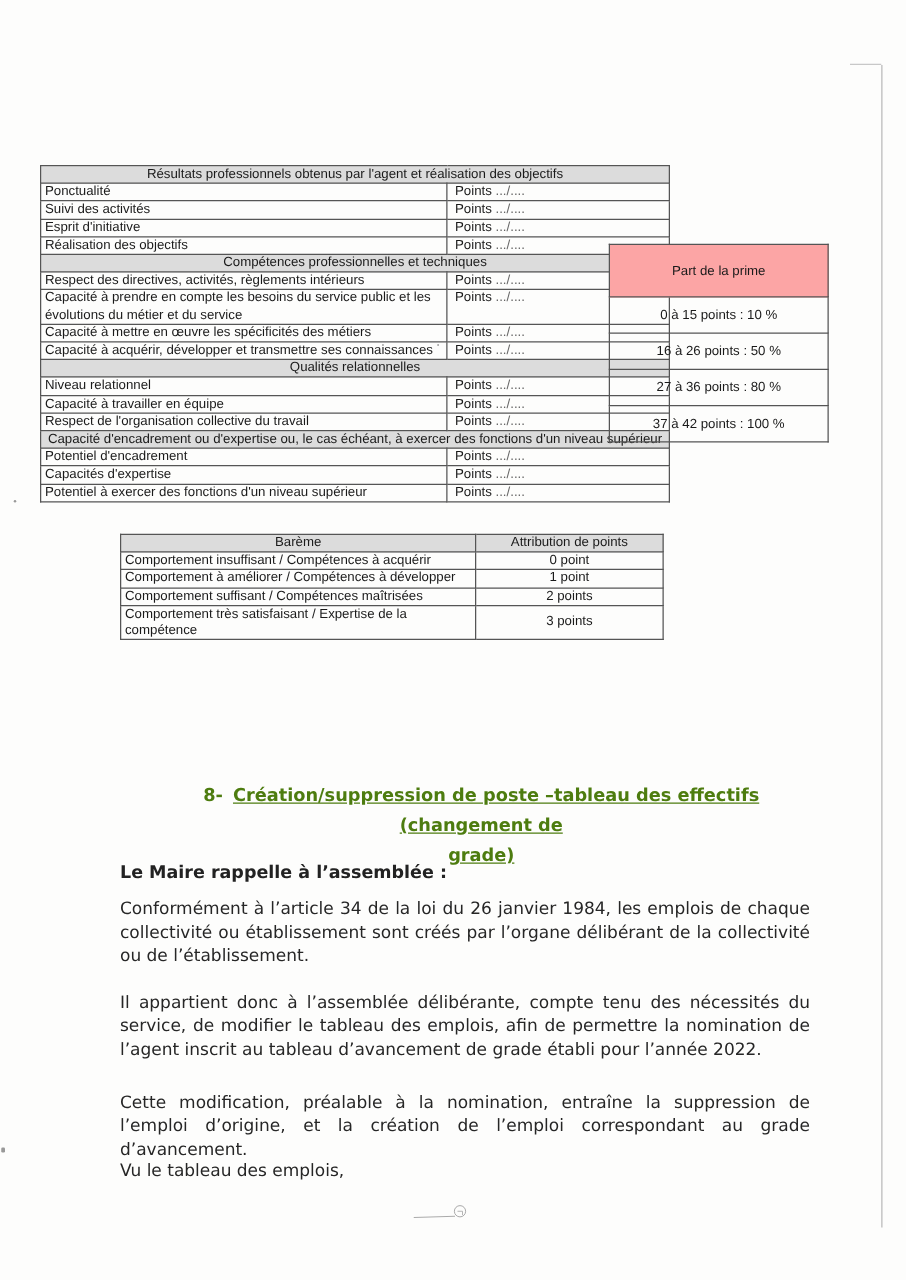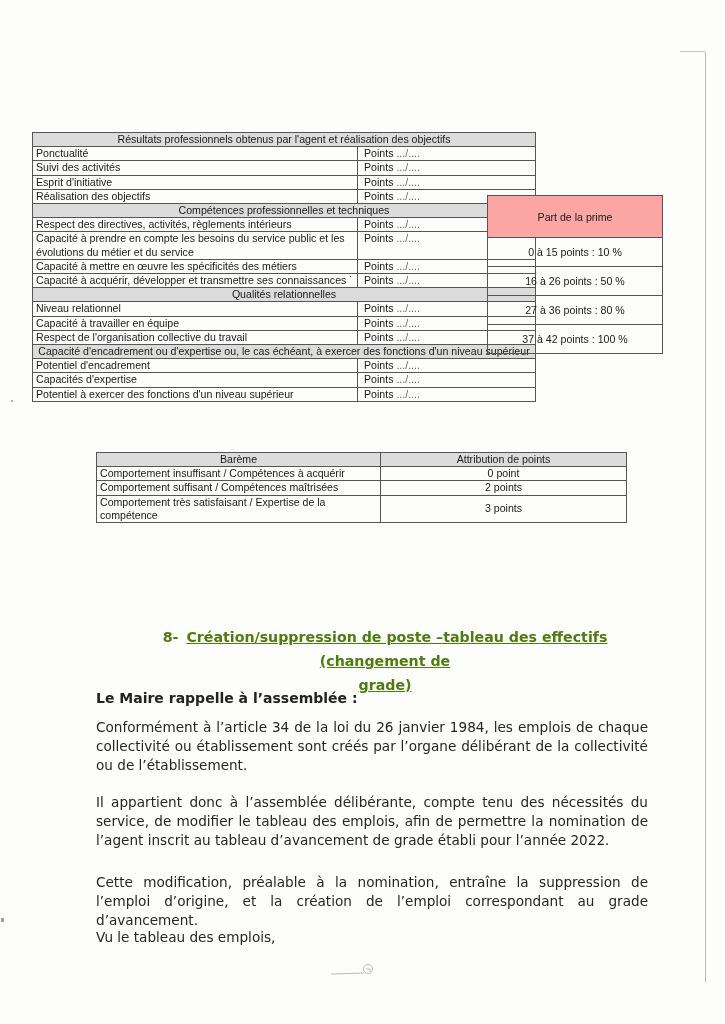--- a/index.html
+++ b/index.html
@@ -29,21 +29,21 @@
   .eval tr.section td {
     background: #dcdcdc; text-align: center; padding: 0 3px;
   }
 
   
   .prime { left: 487px; top: 195px; width: 176px; font-size: 10.6px; }
   .prime td { text-align: center; height: 28px; padding: 0; }
   .prime tr.head td { background: #fca5a5; height: 41px; margin-top: 29px; }
 
   
-  .bareme { left: 96px; top: 452px; width: 531px; font-size: 10.6px; line-height: 13.2px; }
+  .bareme { left: 96px; top: 427px; width: 435px; font-size: 10.6px; line-height: 13.2px; }
   .bareme td.lab { width: 277px; }
   .bareme td.val { text-align: center; vertical-align: middle; }
   .bareme tr.head td { background: #dcdcdc; text-align: center; }
 
   
   .section-title {
     position: absolute; left: 110px; top: 625px; width: 550px;
     font-family: "DejaVu Sans", sans-serif; font-weight: bold; font-size: 14.2px;
     line-height: 24px; text-align: center; color: #4d7c0f;
   }
@@ -174,20 +174,24 @@
   <tbody>
     <tr class="head">
       <td>Barème</td>
       <td>Attribution de points</td>
     </tr>
     <tr>
         <td class="lab">Comportement insuffisant / Compétences à acquérir</td>
         <td class="val">0 point</td>
       </tr>
     <tr>
+        <td class="lab">Comportement à améliorer / Compétences à développer</td>
+        <td class="val">1 point</td>
+      </tr>
+    <tr>
         <td class="lab">Comportement suffisant / Compétences maîtrisées</td>
         <td class="val">2 points</td>
       </tr>
     <tr>
         <td class="lab">Comportement très satisfaisant / Expertise de la compétence</td>
         <td class="val">3 points</td>
       </tr>
   </tbody>
 </table>
 

